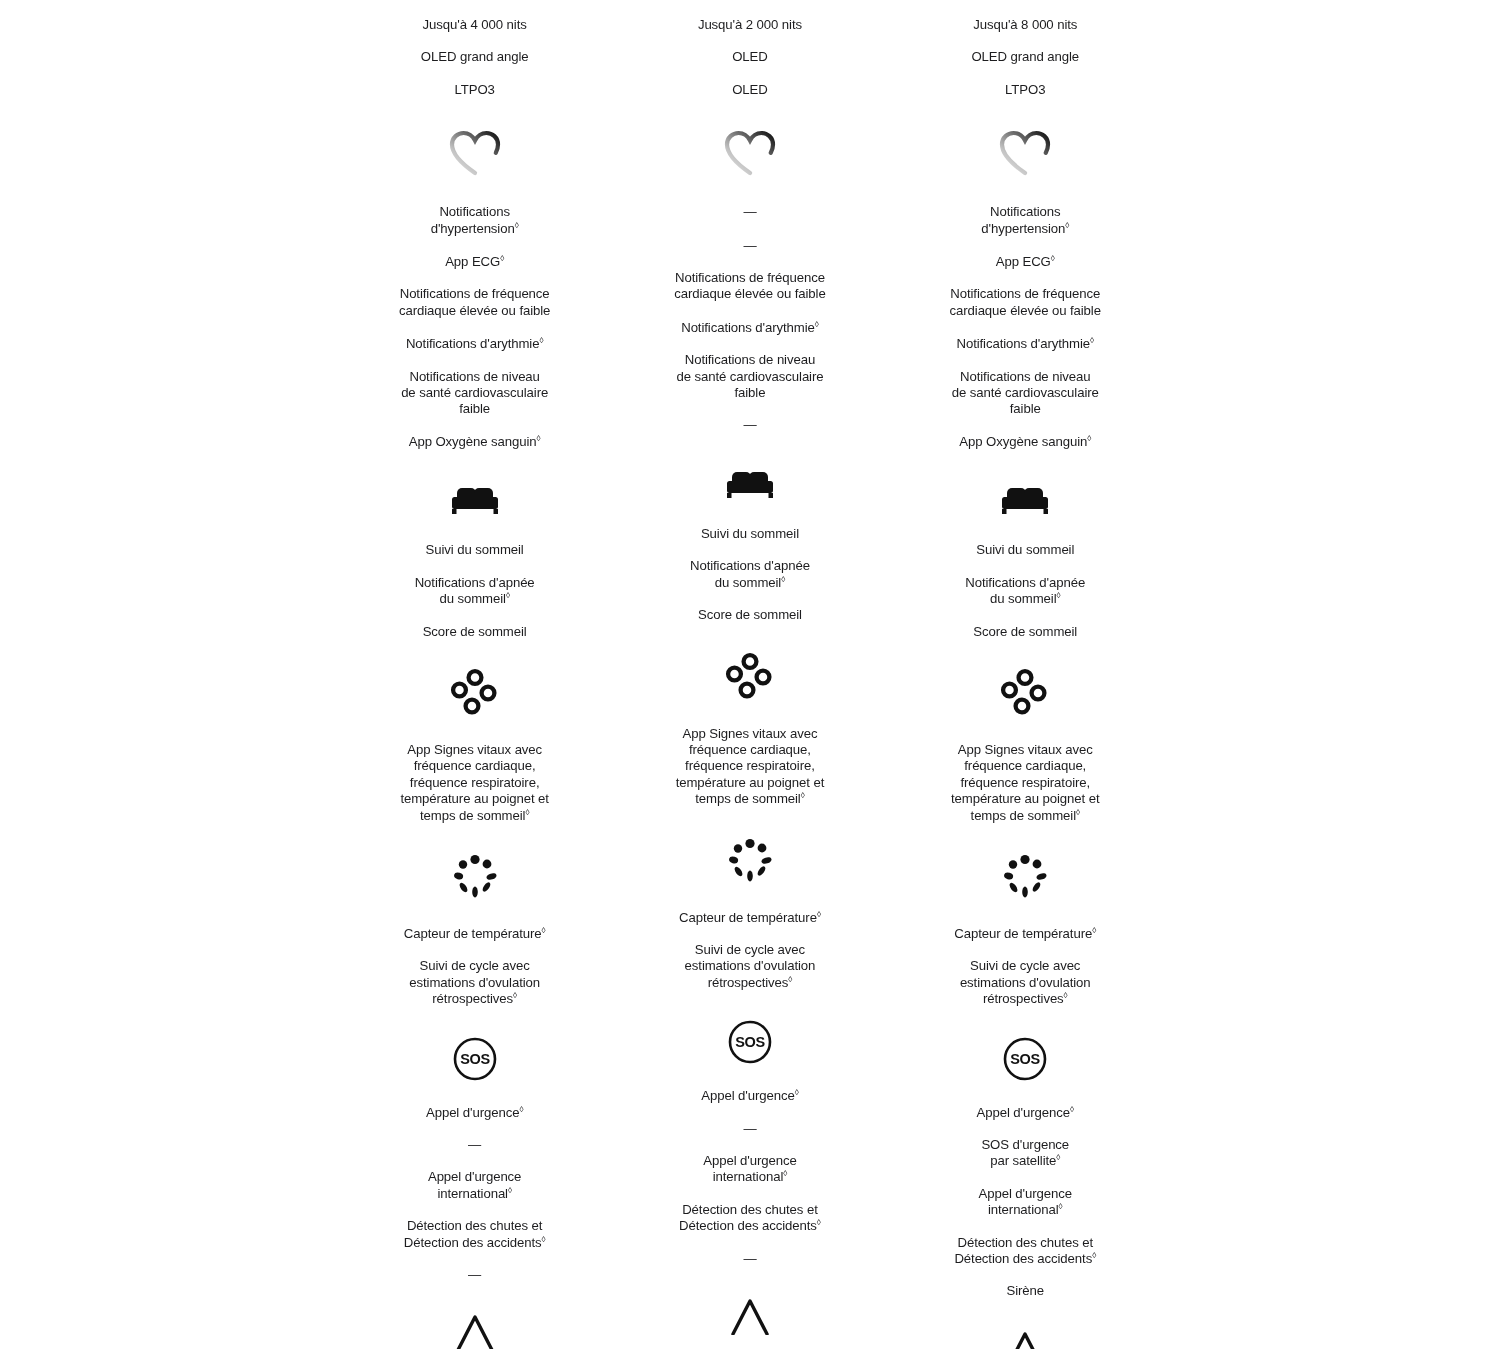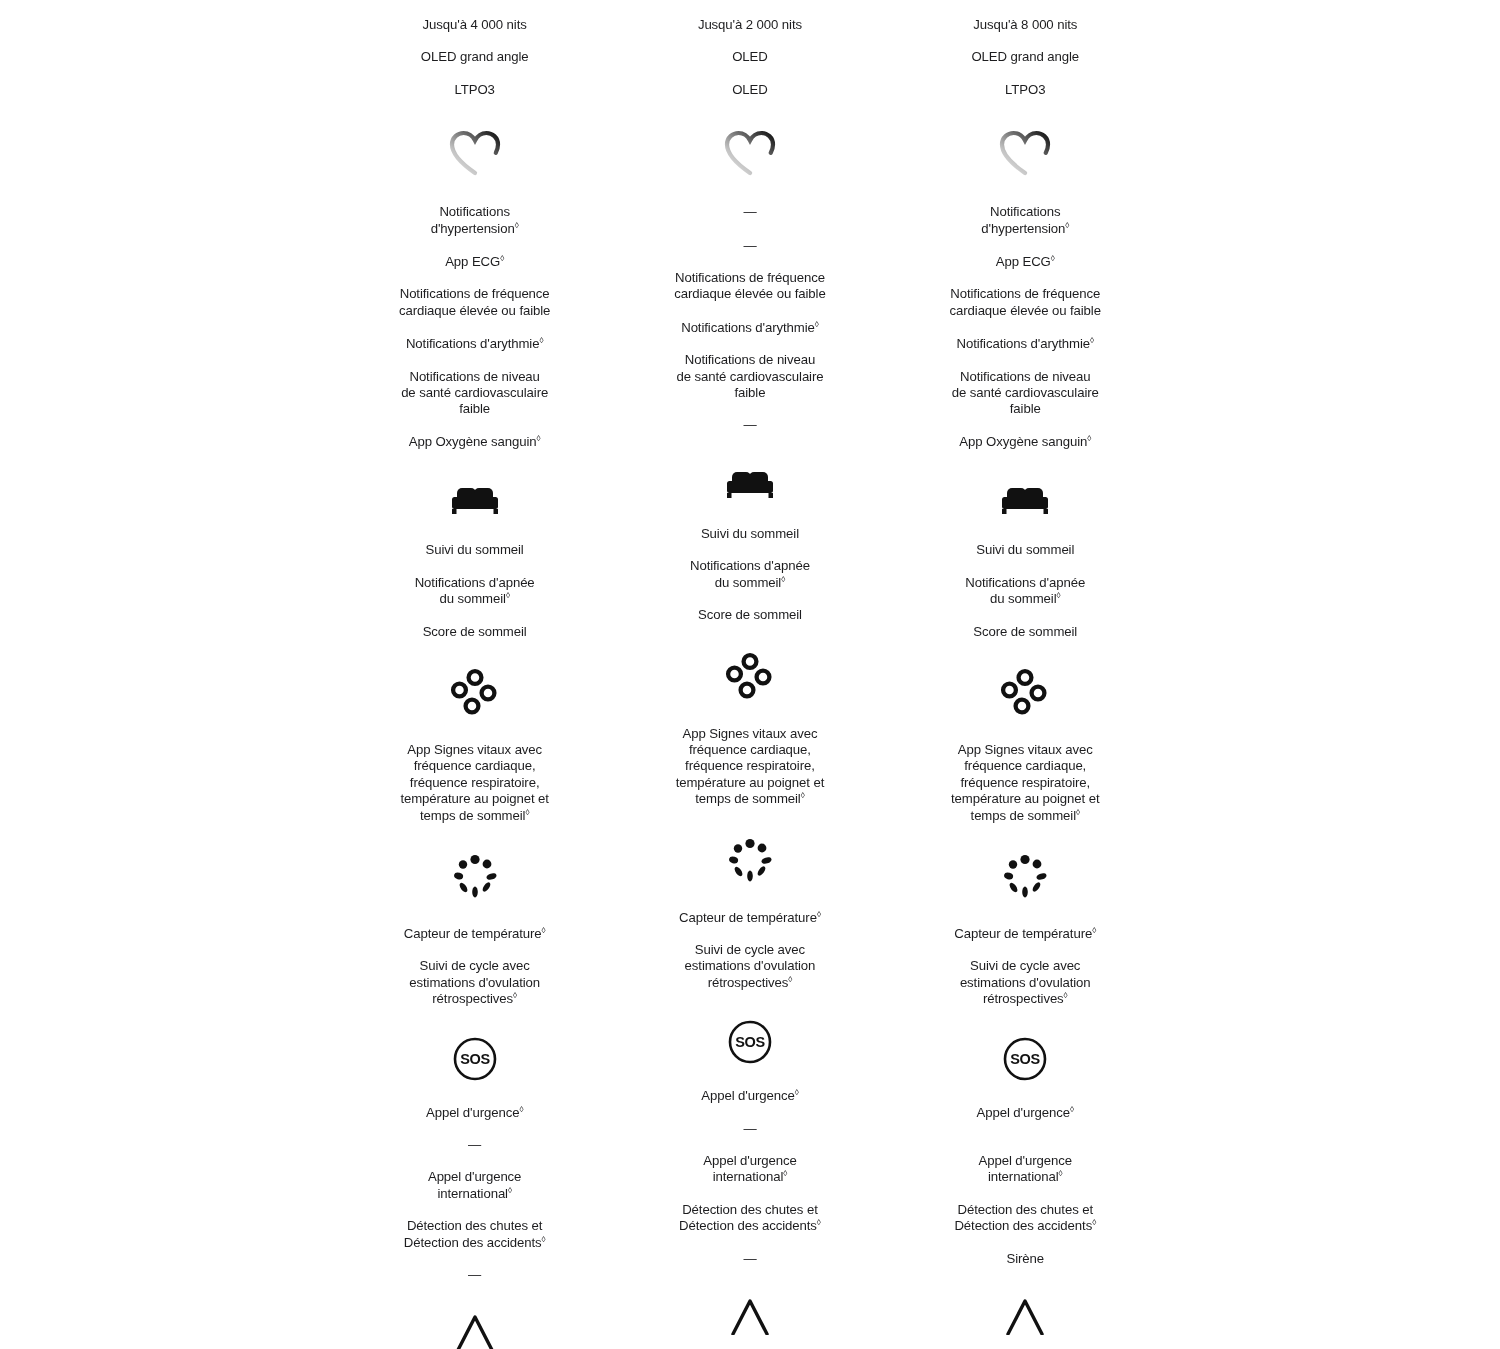--- a/index.html
+++ b/index.html
@@ -397,20 +397,21 @@
       <div class="spacer" style="height:28px"></div>
       <div class="iconwrap">
         <svg class="icon-sos" viewBox="0 0 46 46" aria-hidden="true">
           <circle cx="23" cy="23" r="20" fill="none" stroke="#111" stroke-width="2.6"></circle>
           <text x="23" y="28.4" text-anchor="middle" font-family="Liberation Sans, sans-serif" font-size="14.5" font-weight="700" fill="#111" letter-spacing="-0.4">SOS</text>
         </svg>
       </div>
       <div class="spacer" style="height:23px"></div>
       <div class="row">Appel d'urgence<span class="sup">◊</span></div>
       <div class="spacer" style="height:16px"></div>
+      <div class="row">SOS d'urgence<br>par satellite<span class="sup">◊</span></div>
       <div class="spacer" style="height:16px"></div>
       <div class="row">Appel d'urgence<br>international<span class="sup">◊</span></div>
       <div class="spacer" style="height:16px"></div>
       <div class="row">Détection des chutes et<br>Détection des accidents<span class="sup">◊</span></div>
       <div class="spacer" style="height:16px"></div>
       <div class="row">Sirène</div>
 
       <div class="spacer" style="height:28px"></div>
       <div class="iconwrap">
         <svg class="icon-chev" viewBox="0 0 50 40" aria-hidden="true">

